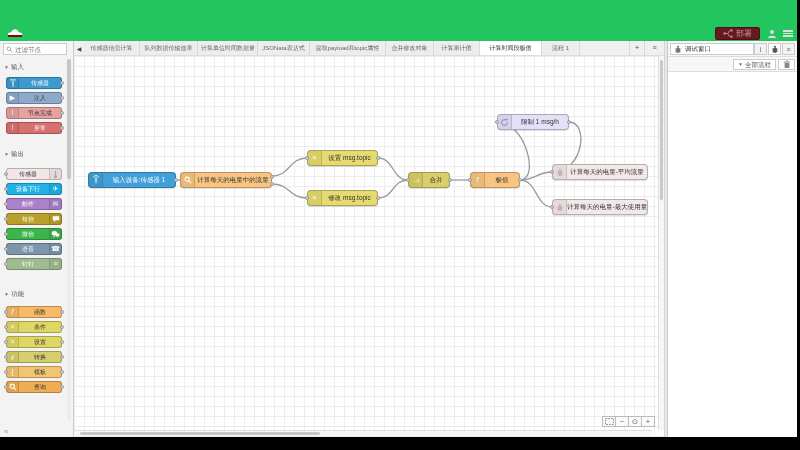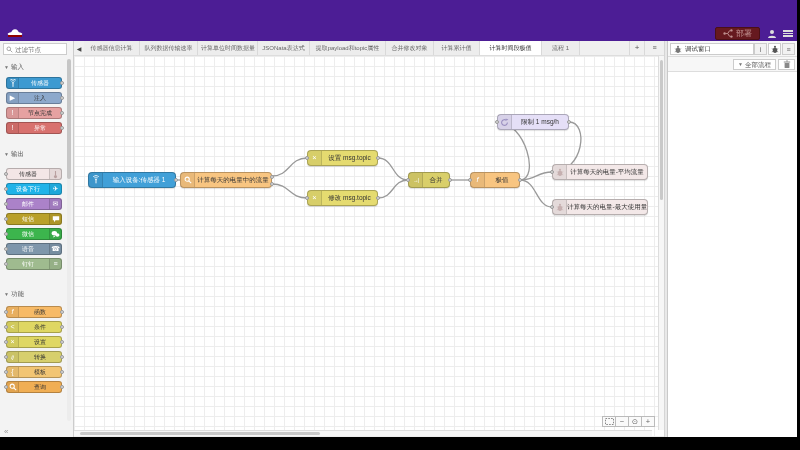--- a/index.html
+++ b/index.html
@@ -1,20 +1,20 @@
 <!DOCTYPE html>
 <html><head>
 <meta charset="utf-8">
 <style>
   html,body{margin:0;padding:0;background:#000;width:800px;height:450px;overflow:hidden;
     font-family:"Liberation Sans",sans-serif;-webkit-font-smoothing:antialiased;}
   .app{position:absolute;left:0;top:0;width:797px;height:437px;background:#fff;overflow:hidden;}
 
   
-  .topbar{position:absolute;left:0;top:0;width:100%;height:41px;background:#4c1d95;}
+  .topbar{position:absolute;left:0;top:0;width:100%;height:41px;background:#22c55e;}
   .logo{position:absolute;left:7px;top:23px;width:16px;height:15px;}
   .logo .hatword{position:absolute;left:1px;top:12px;width:14px;height:2px;background:#8f0000;}
   .deploy-btn{position:absolute;right:37px;top:27px;height:13px;padding:0 7px;background:#66191f;
     border:1px solid #4a1016;border-radius:2px;color:#c09090;font-size:8px;display:flex;align-items:center;gap:3px;box-sizing:border-box;}
   .hdr-ic{position:absolute;top:27px;width:14px;height:13px;display:flex;align-items:center;justify-content:center;}
   .hdr-user{right:18px;} .hdr-menu{right:2px;}
   .hdr-menu i{display:block;width:10px;height:1.6px;background:#ddd;margin:1px 0;}
 
   
   .palette{position:absolute;left:0;top:41px;width:74px;height:396px;background:#f3f3f3;border-right:1px solid #ccc;box-sizing:border-box;}

